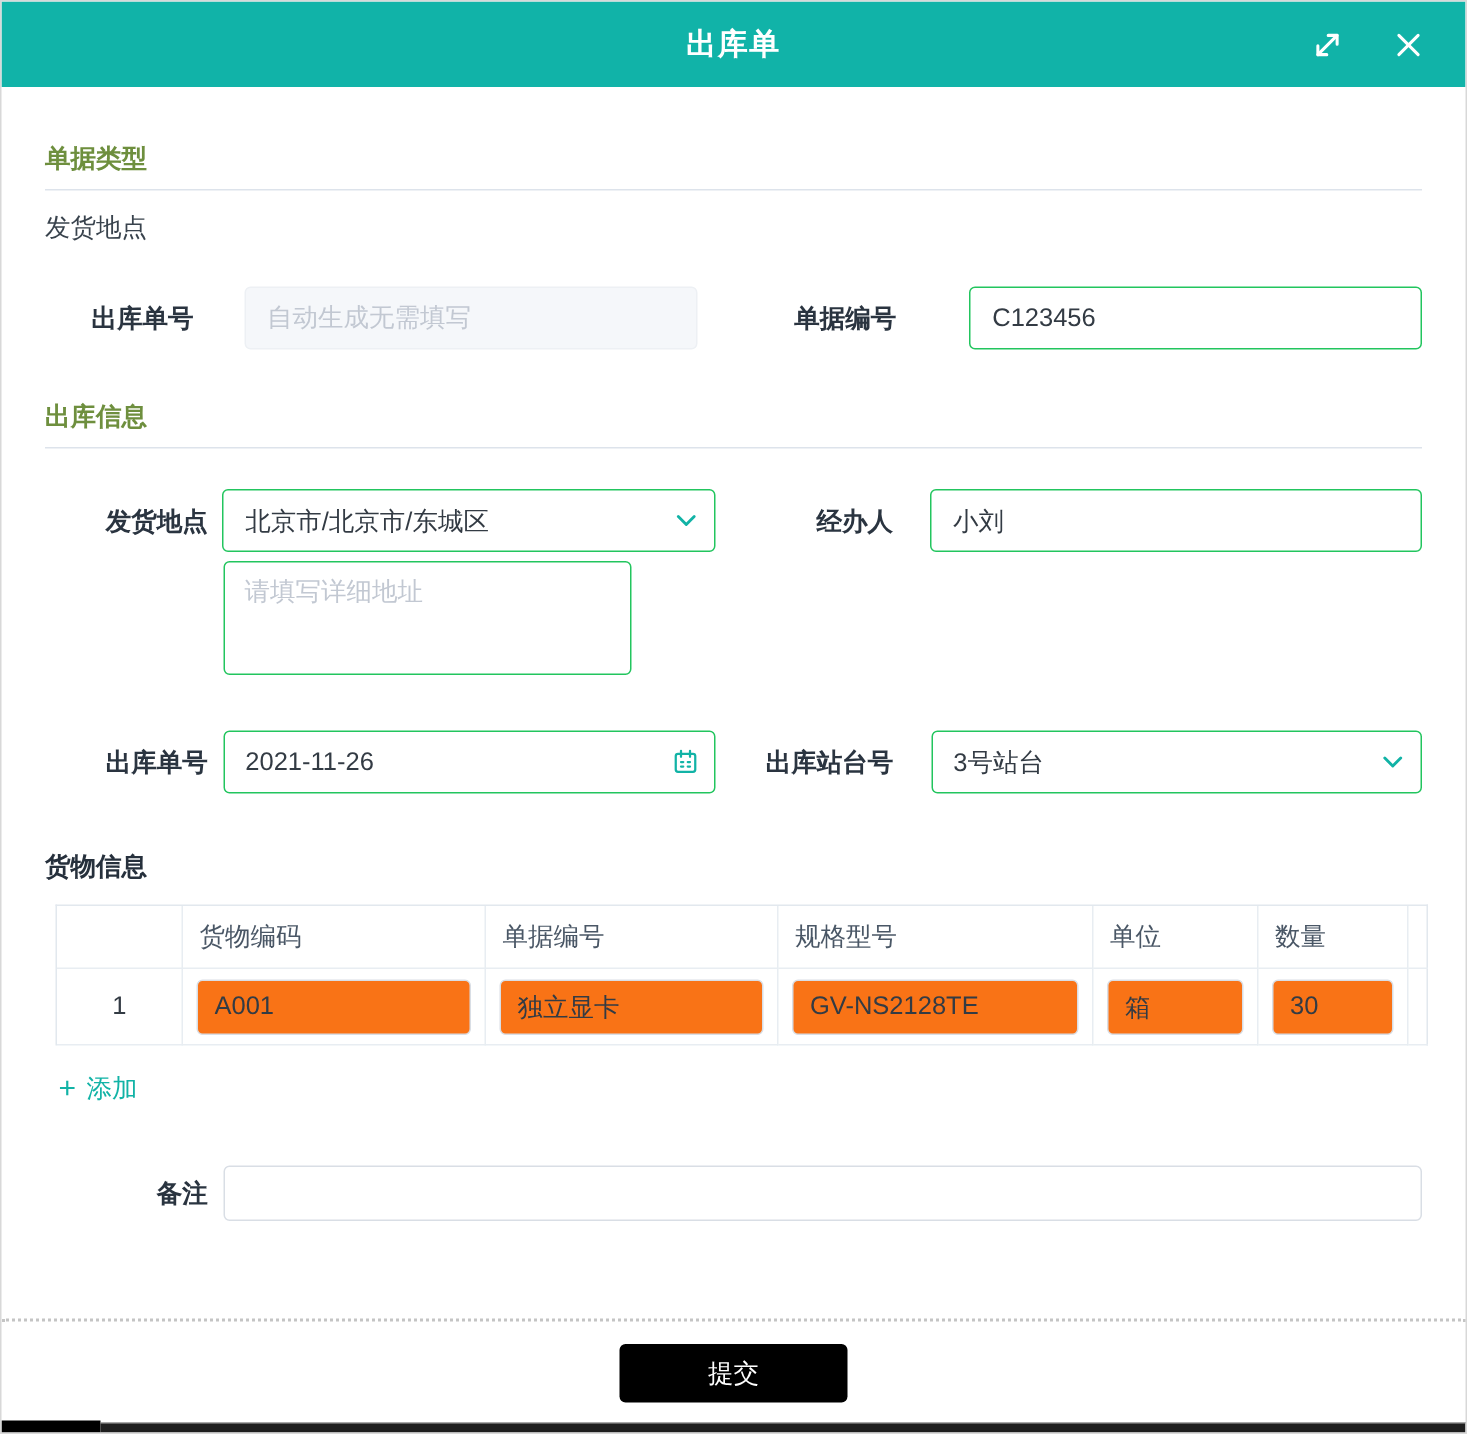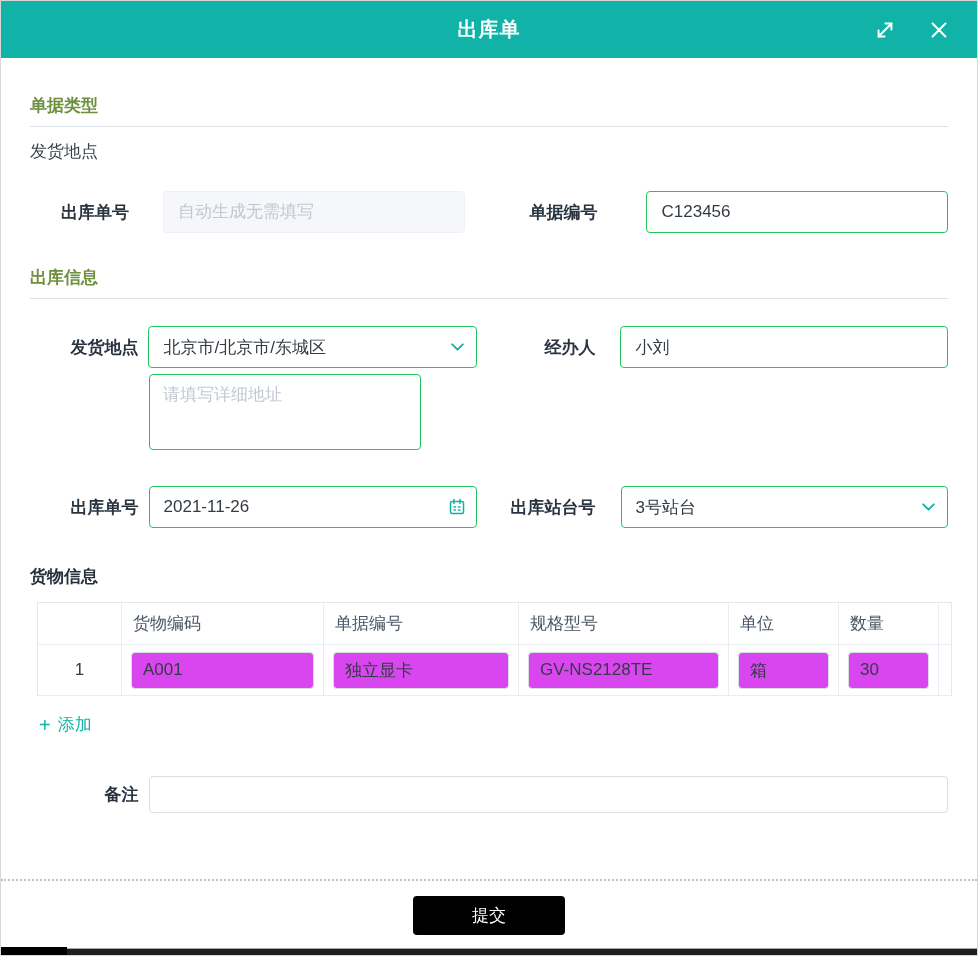--- a/index.html
+++ b/index.html
@@ -70,21 +70,21 @@
     border-bottom:none;
   }
   .g-row { display:grid; grid-template-columns:84px 202px 195px 210px 110px 100px 13px; }
   .g-cell { border-right:1px solid #e8edf2; border-bottom:1px solid #e8edf2; display:flex; align-items:center; }
   .g-cell:last-child { border-right:none; }
   .g-head .g-cell { height:42px; font-size:17px; color:#4a5766; padding-left:11px; }
   .g-body .g-cell { height:51px; }
   .g-cell.center { justify-content:center; padding-left:0; font-size:17px; color:#333b44; }
   .cell-input {
     width:calc(100% - 18px); margin:0 9px; height:37px;
-    border:1px solid #d9dee5; border-radius:4px; background:#d946ef;
+    border:1px solid #d9dee5; border-radius:4px; background:#f97316;
     font-size:17px; color:#333b44; padding:0 11px; font-family:inherit;
   }
 
   .add-row { margin-top:17px; margin-left:9px; display:inline-flex; align-items:center; gap:7px; color:#12b3a6; cursor:pointer; }
   .add-plus { font-size:20px; line-height:1; font-weight:400; }
   .add-text { font-size:17px; }
 
   .remark-row { margin-top:40px; }
   .remark-input { width:803px; height:37px; border:1px solid #d9dee5; border-radius:4px; font-size:17px; color:#333b44; padding:0 13px; font-family:inherit; }
 

